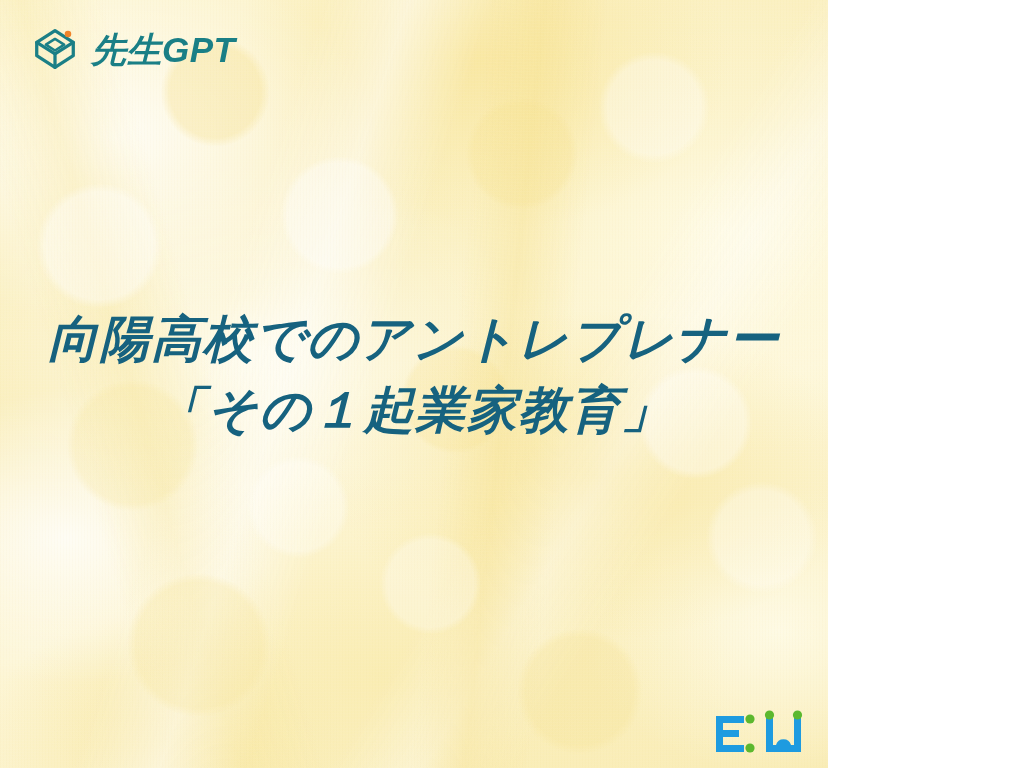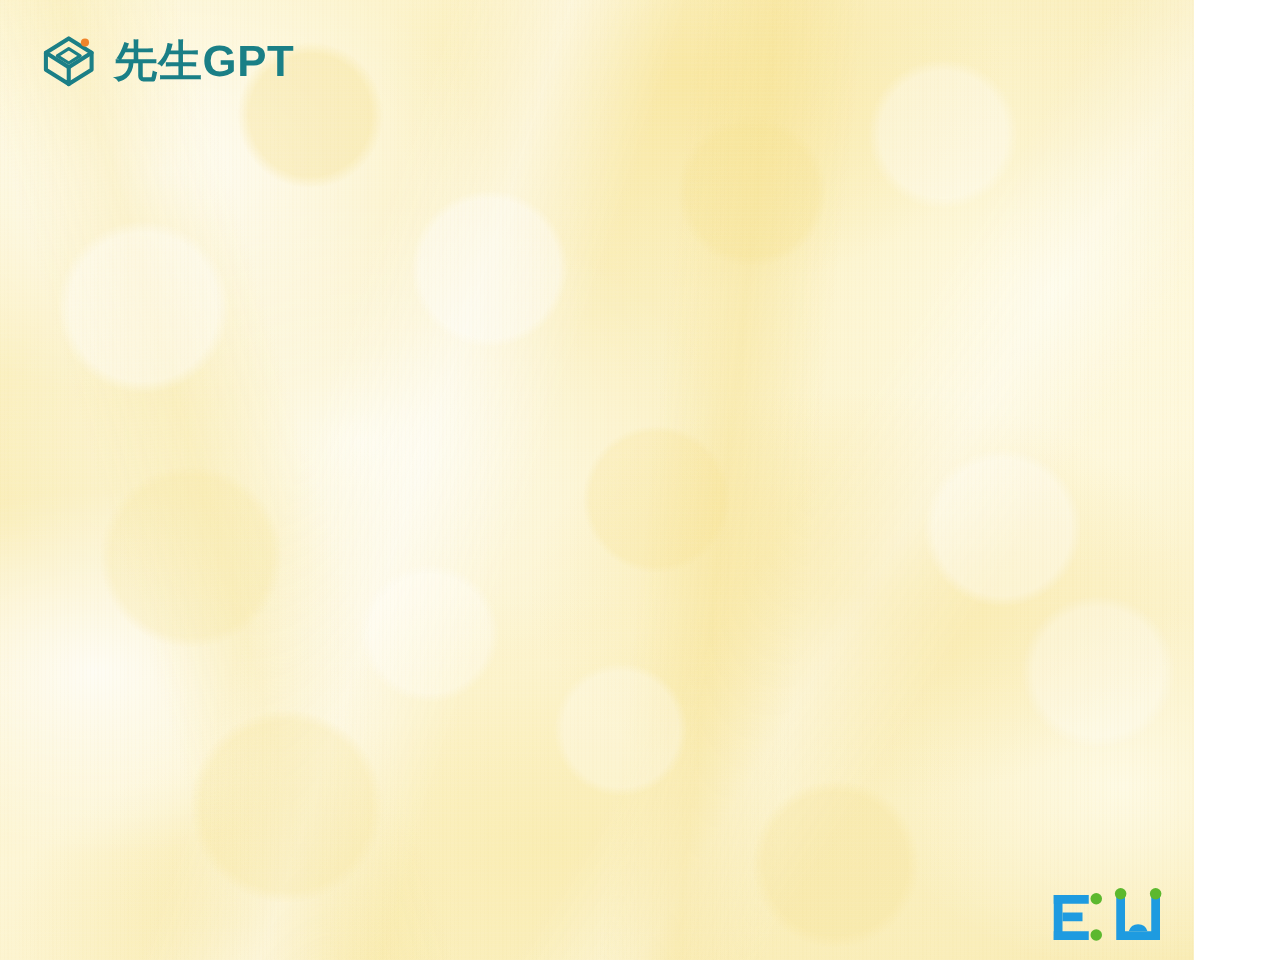--- a/index.html
+++ b/index.html
@@ -4,26 +4,27 @@
 <title>先生GPT スライド</title>
 <style>
   html, body {
     margin: 0;
     padding: 0;
     background: #ffffff;
   }
 
   #slide {
     position: relative;
-    width: 955px;
+    width: 828px;
     height: 768px;
     overflow: hidden;
     font-family: "Liberation Sans", "DejaVu Sans", sans-serif;
     
     background-color: #fbf3c9;
+    font-style: italic;
   }
 
   
   .bg-layer {
     position: absolute;
     inset: 0;
     pointer-events: none;
   }
 
   .bg-base {
@@ -172,20 +173,24 @@
       <path d="M7 19 L7 33 L26 45 L26 31" fill="none" stroke="#1B7F86" stroke-width="3.4" stroke-linejoin="round" stroke-linecap="round"></path>
 
       <path d="M45 19 L45 33 L26 45" fill="none" stroke="#1B7F86" stroke-width="3.4" stroke-linejoin="round" stroke-linecap="round"></path>
 
       <circle cx="39.5" cy="10.5" r="3.4" fill="#F0842A"></circle>
     </svg>
 
     <span class="brand-wordmark" style="color:#1A7F86;">先生GPT</span>
   </div>
 
+  <div class="title-block">
+    <div class="title-line" style="color:#16627F;">向陽高校でのアントレプレナー</div>
+    <div class="title-line" style="color:#16627F;">「その１起業家教育」</div>
+  </div>
 
   <div class="footer-logo">
 
     <svg class="footer-mark" viewBox="0 0 92 52">
 
       <rect x="2" y="8" width="7" height="36" fill="#1E9BE0"></rect>
       <rect x="2" y="8" width="28" height="7" fill="#1E9BE0"></rect>
       <rect x="2" y="37" width="28" height="7" fill="#1E9BE0"></rect>
 
       <rect x="9" y="22" width="16" height="7" fill="#1E9BE0"></rect>

